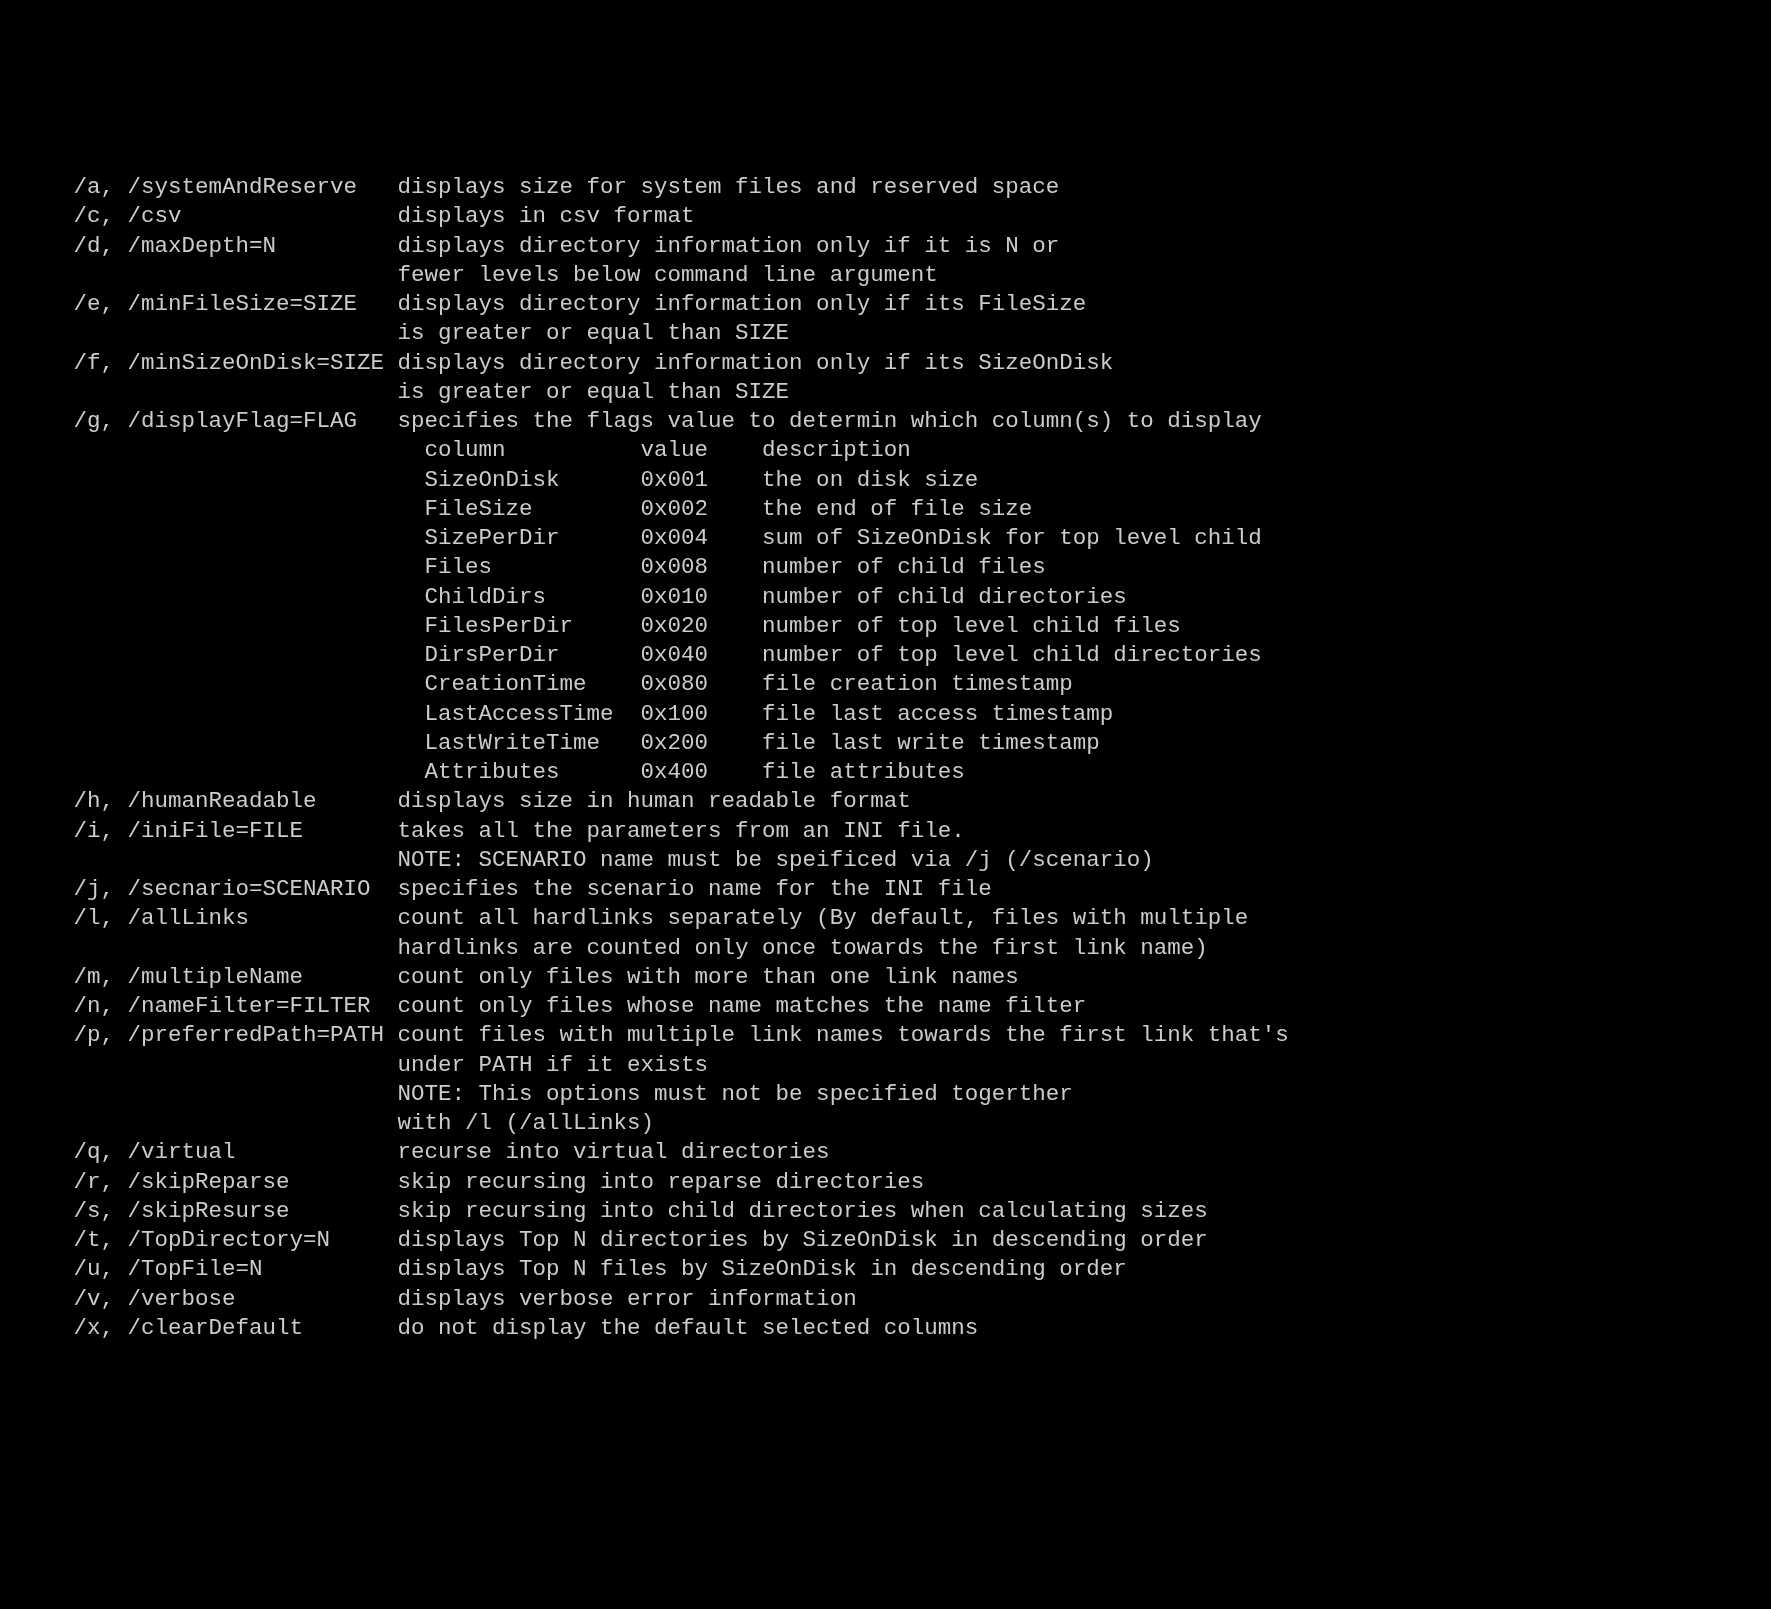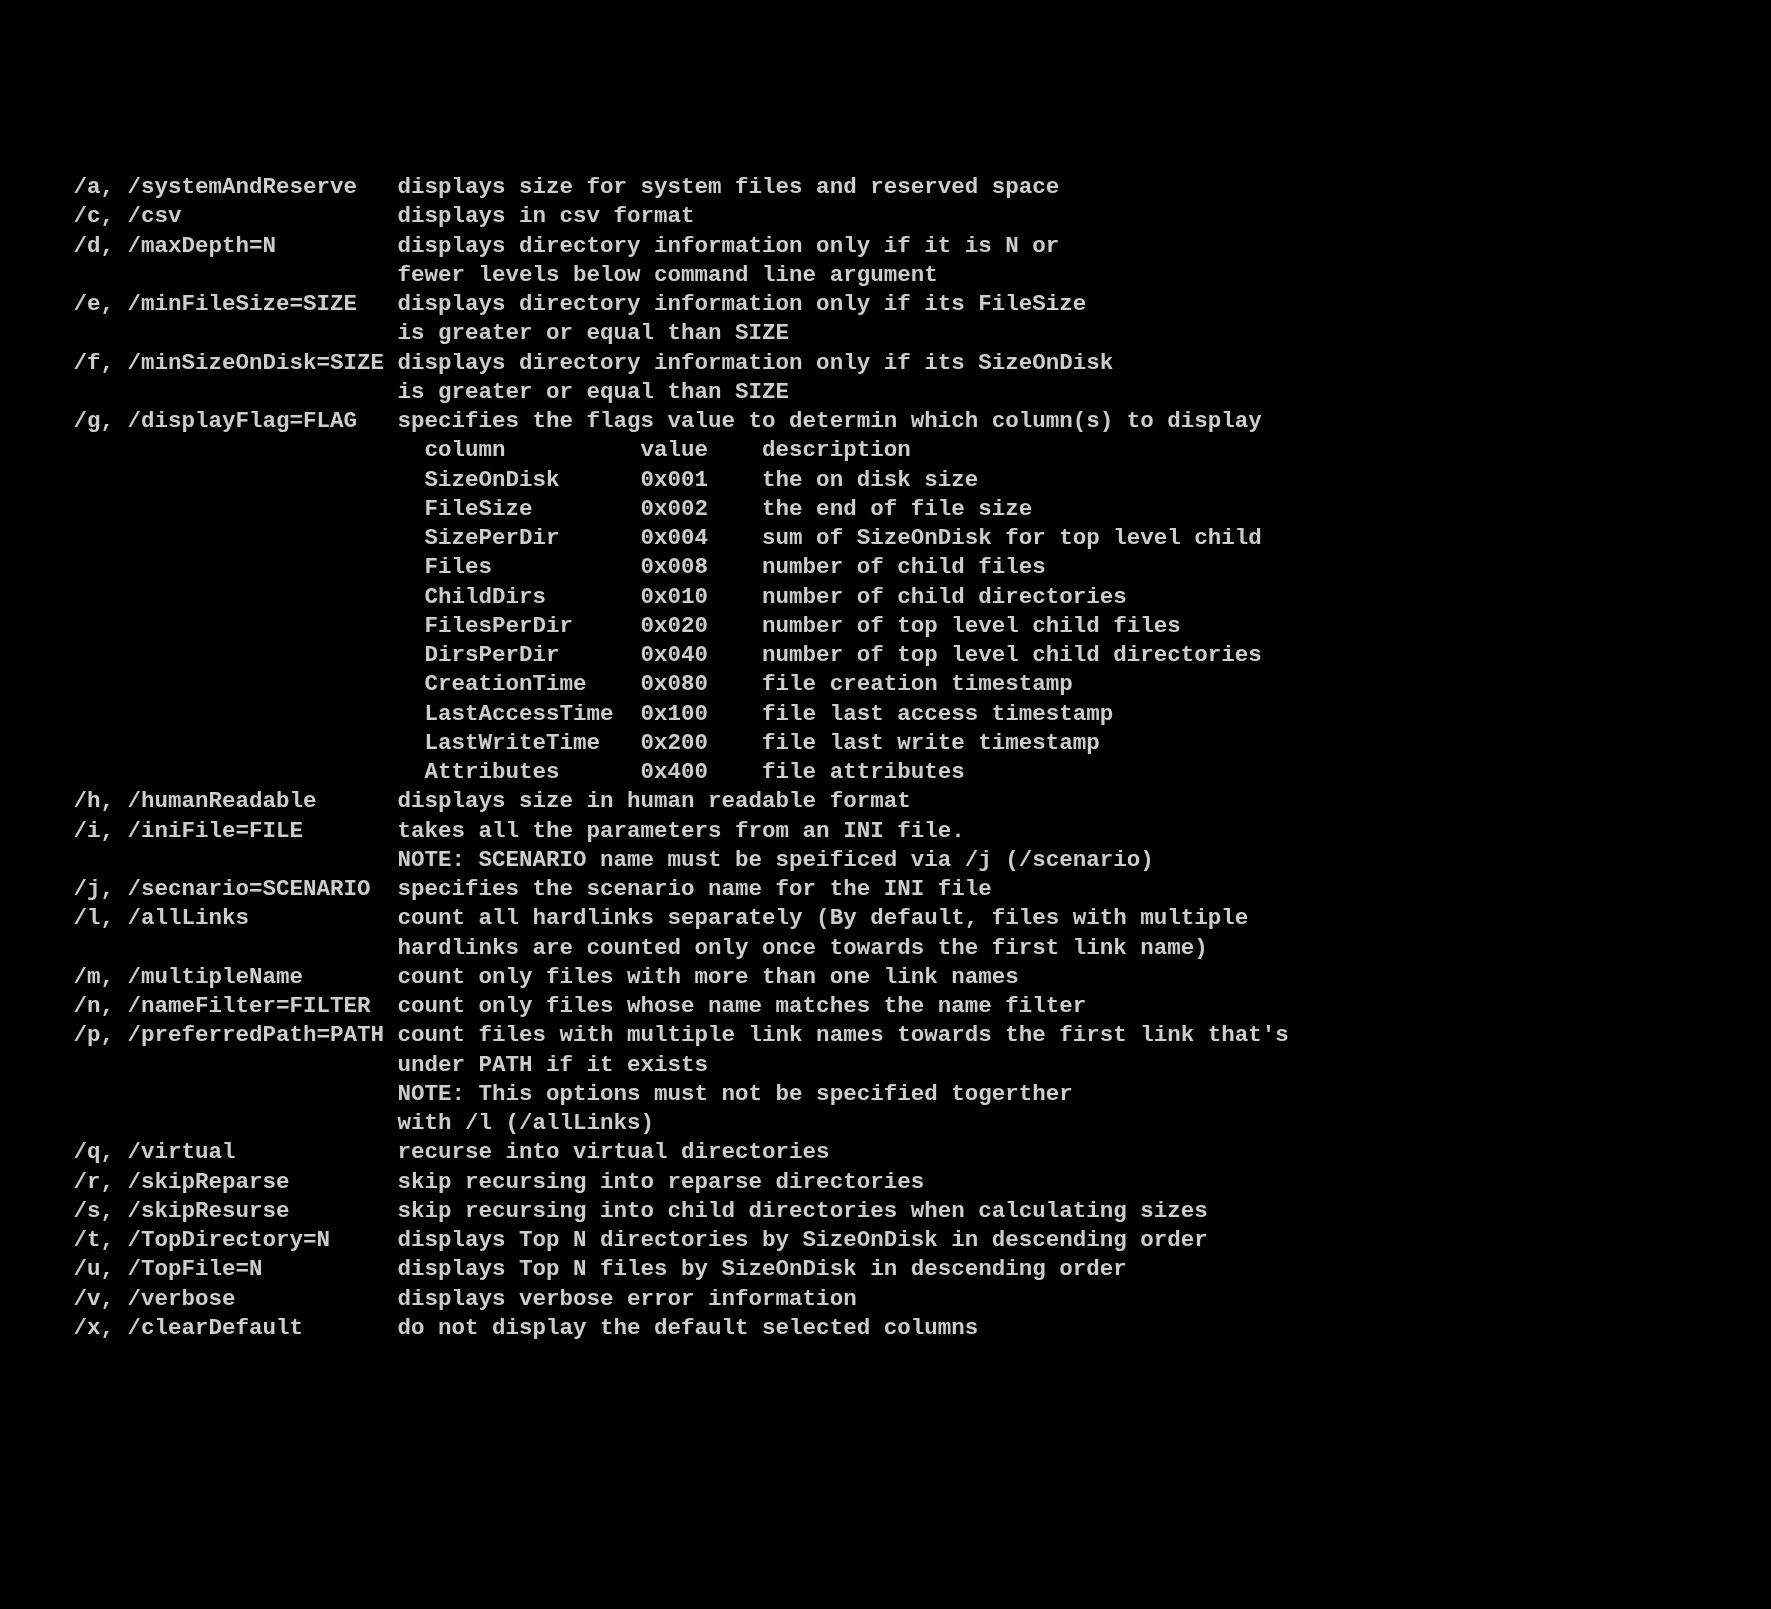--- a/index.html
+++ b/index.html
@@ -1,19 +1,18 @@
 <!DOCTYPE html>
 <html><head>
   <meta charset="utf-8">
   <style>
     * {
       margin: 16px;
       padding: 0;
       box-sizing: border-box;
-      font-weight: bold;
     }
     body {
       background-color: #000000;
       color: #cccccc;
       font-family: 'Consolas', 'Courier New', monospace;
       font-size: 22.5px;
       line-height: 1.3;
       padding: 8px 12px;
       white-space: pre;
       overflow-x: auto;

